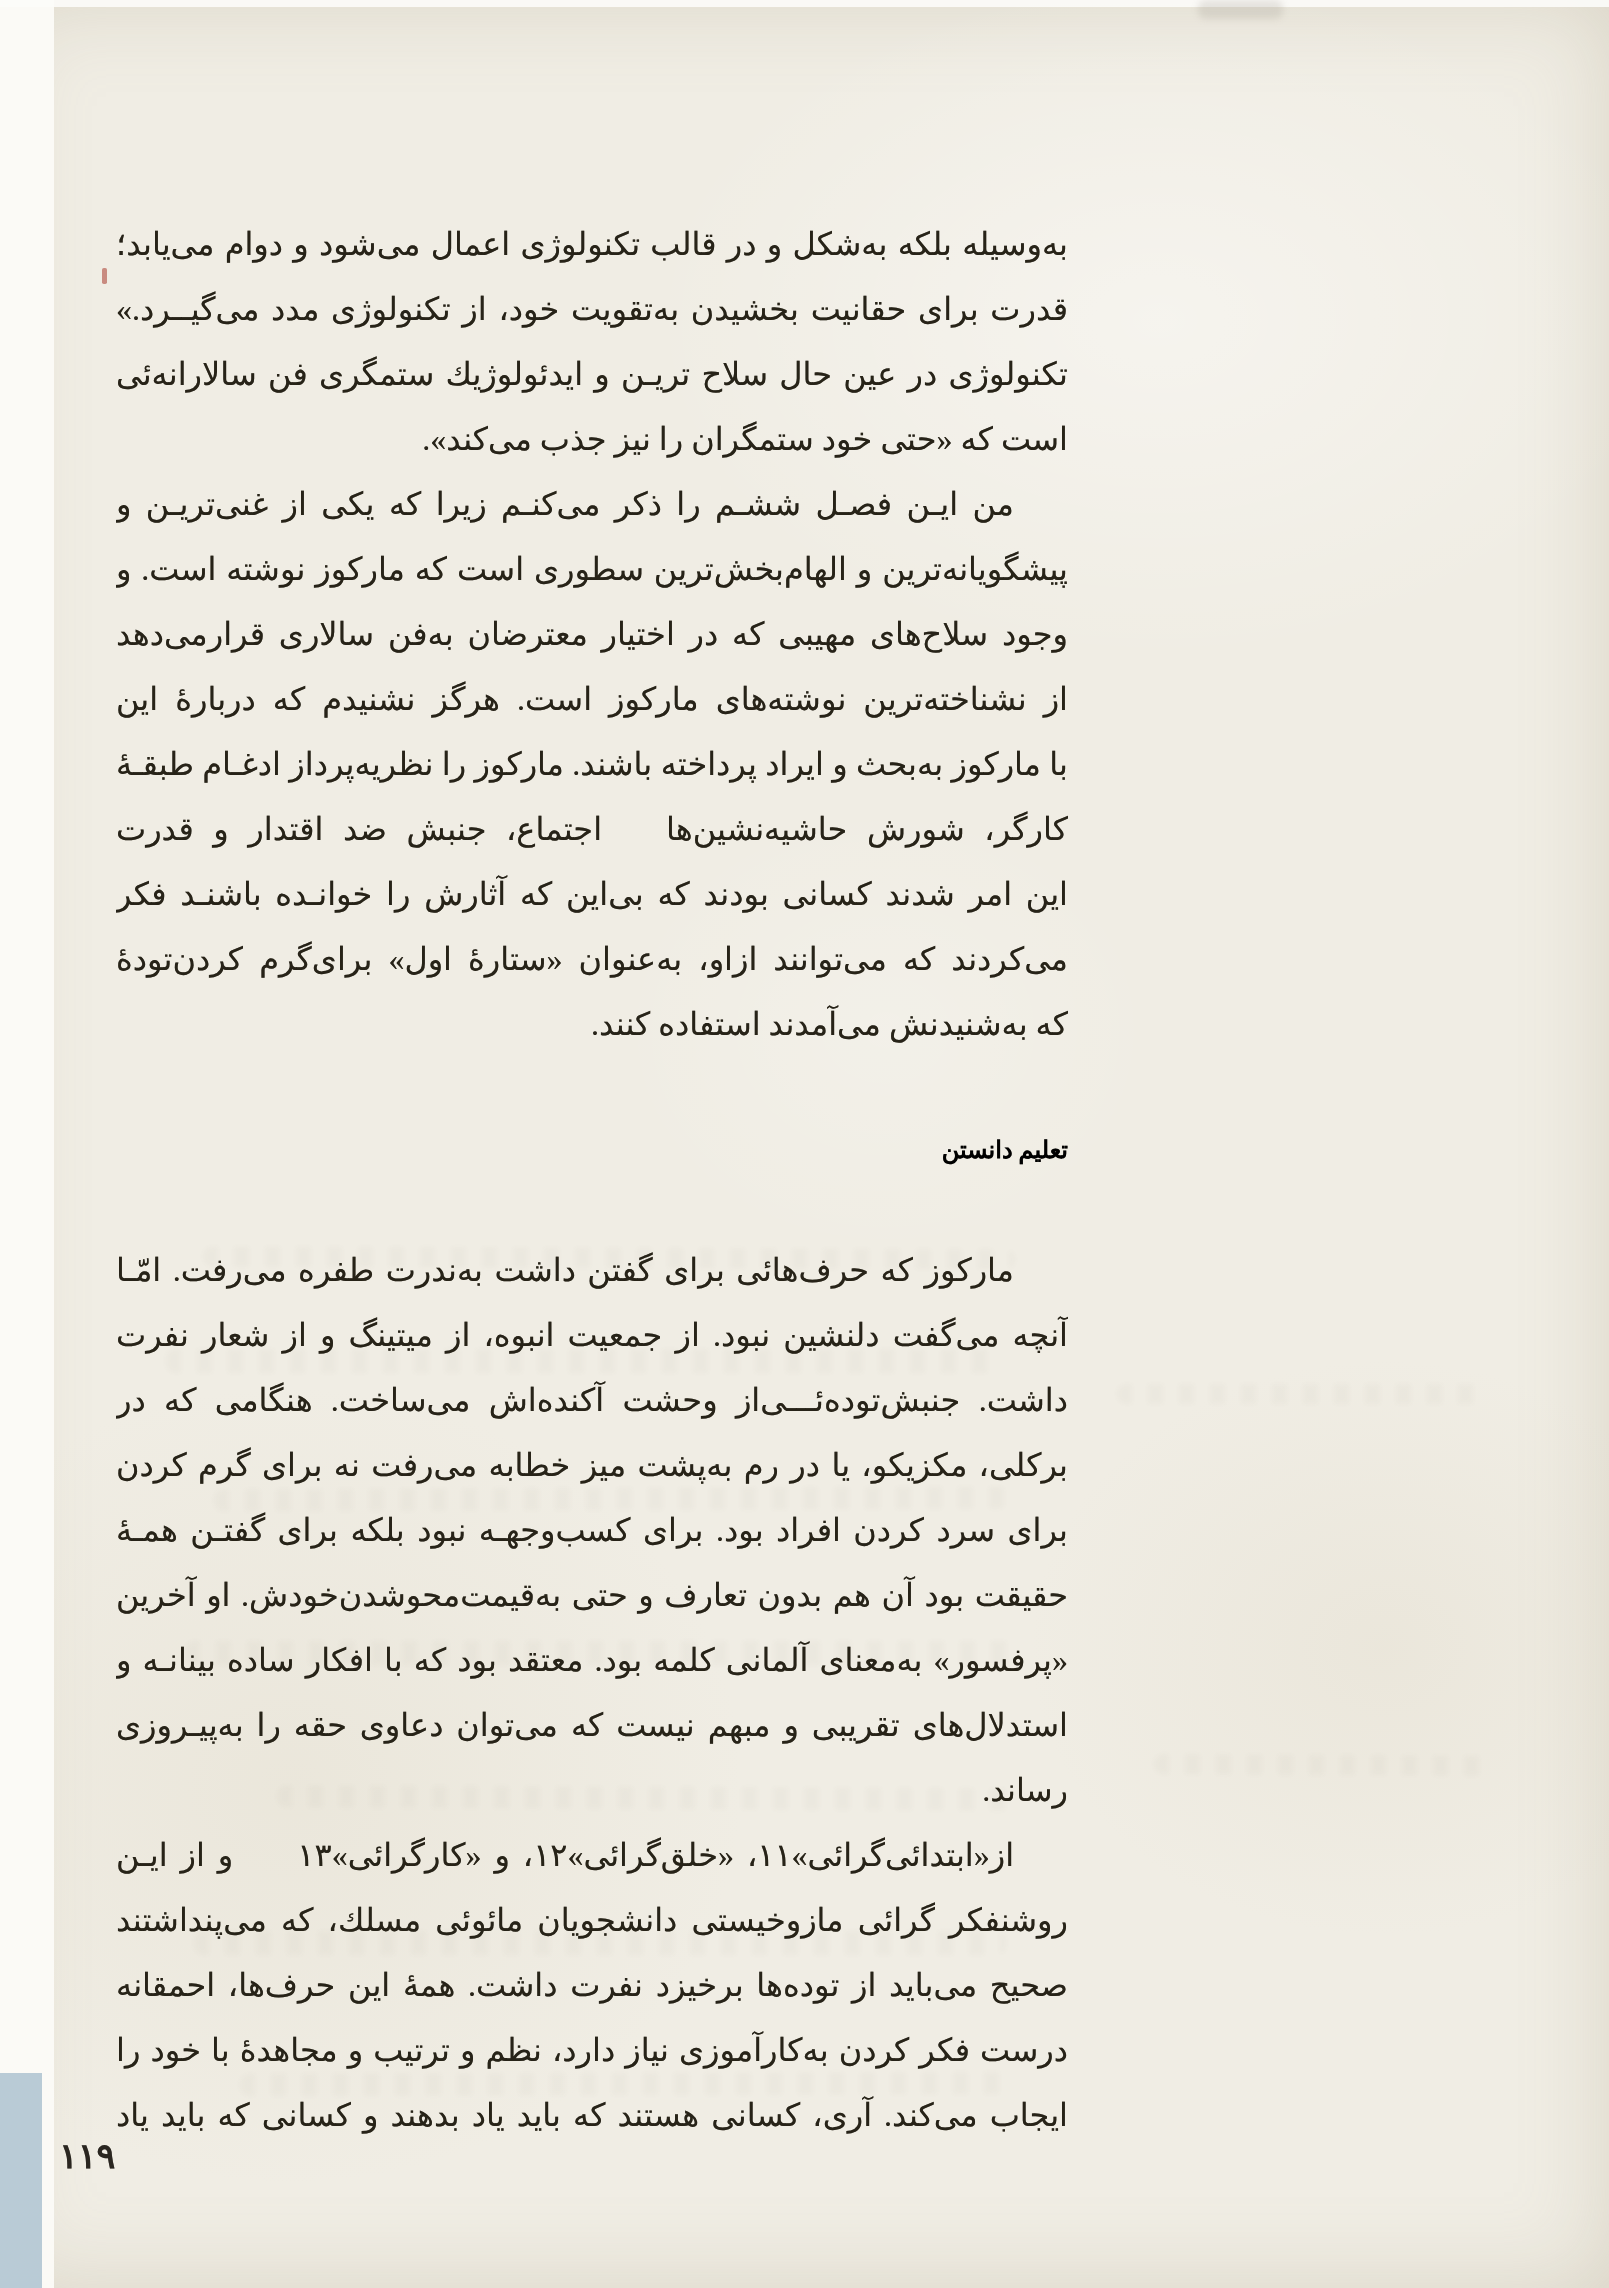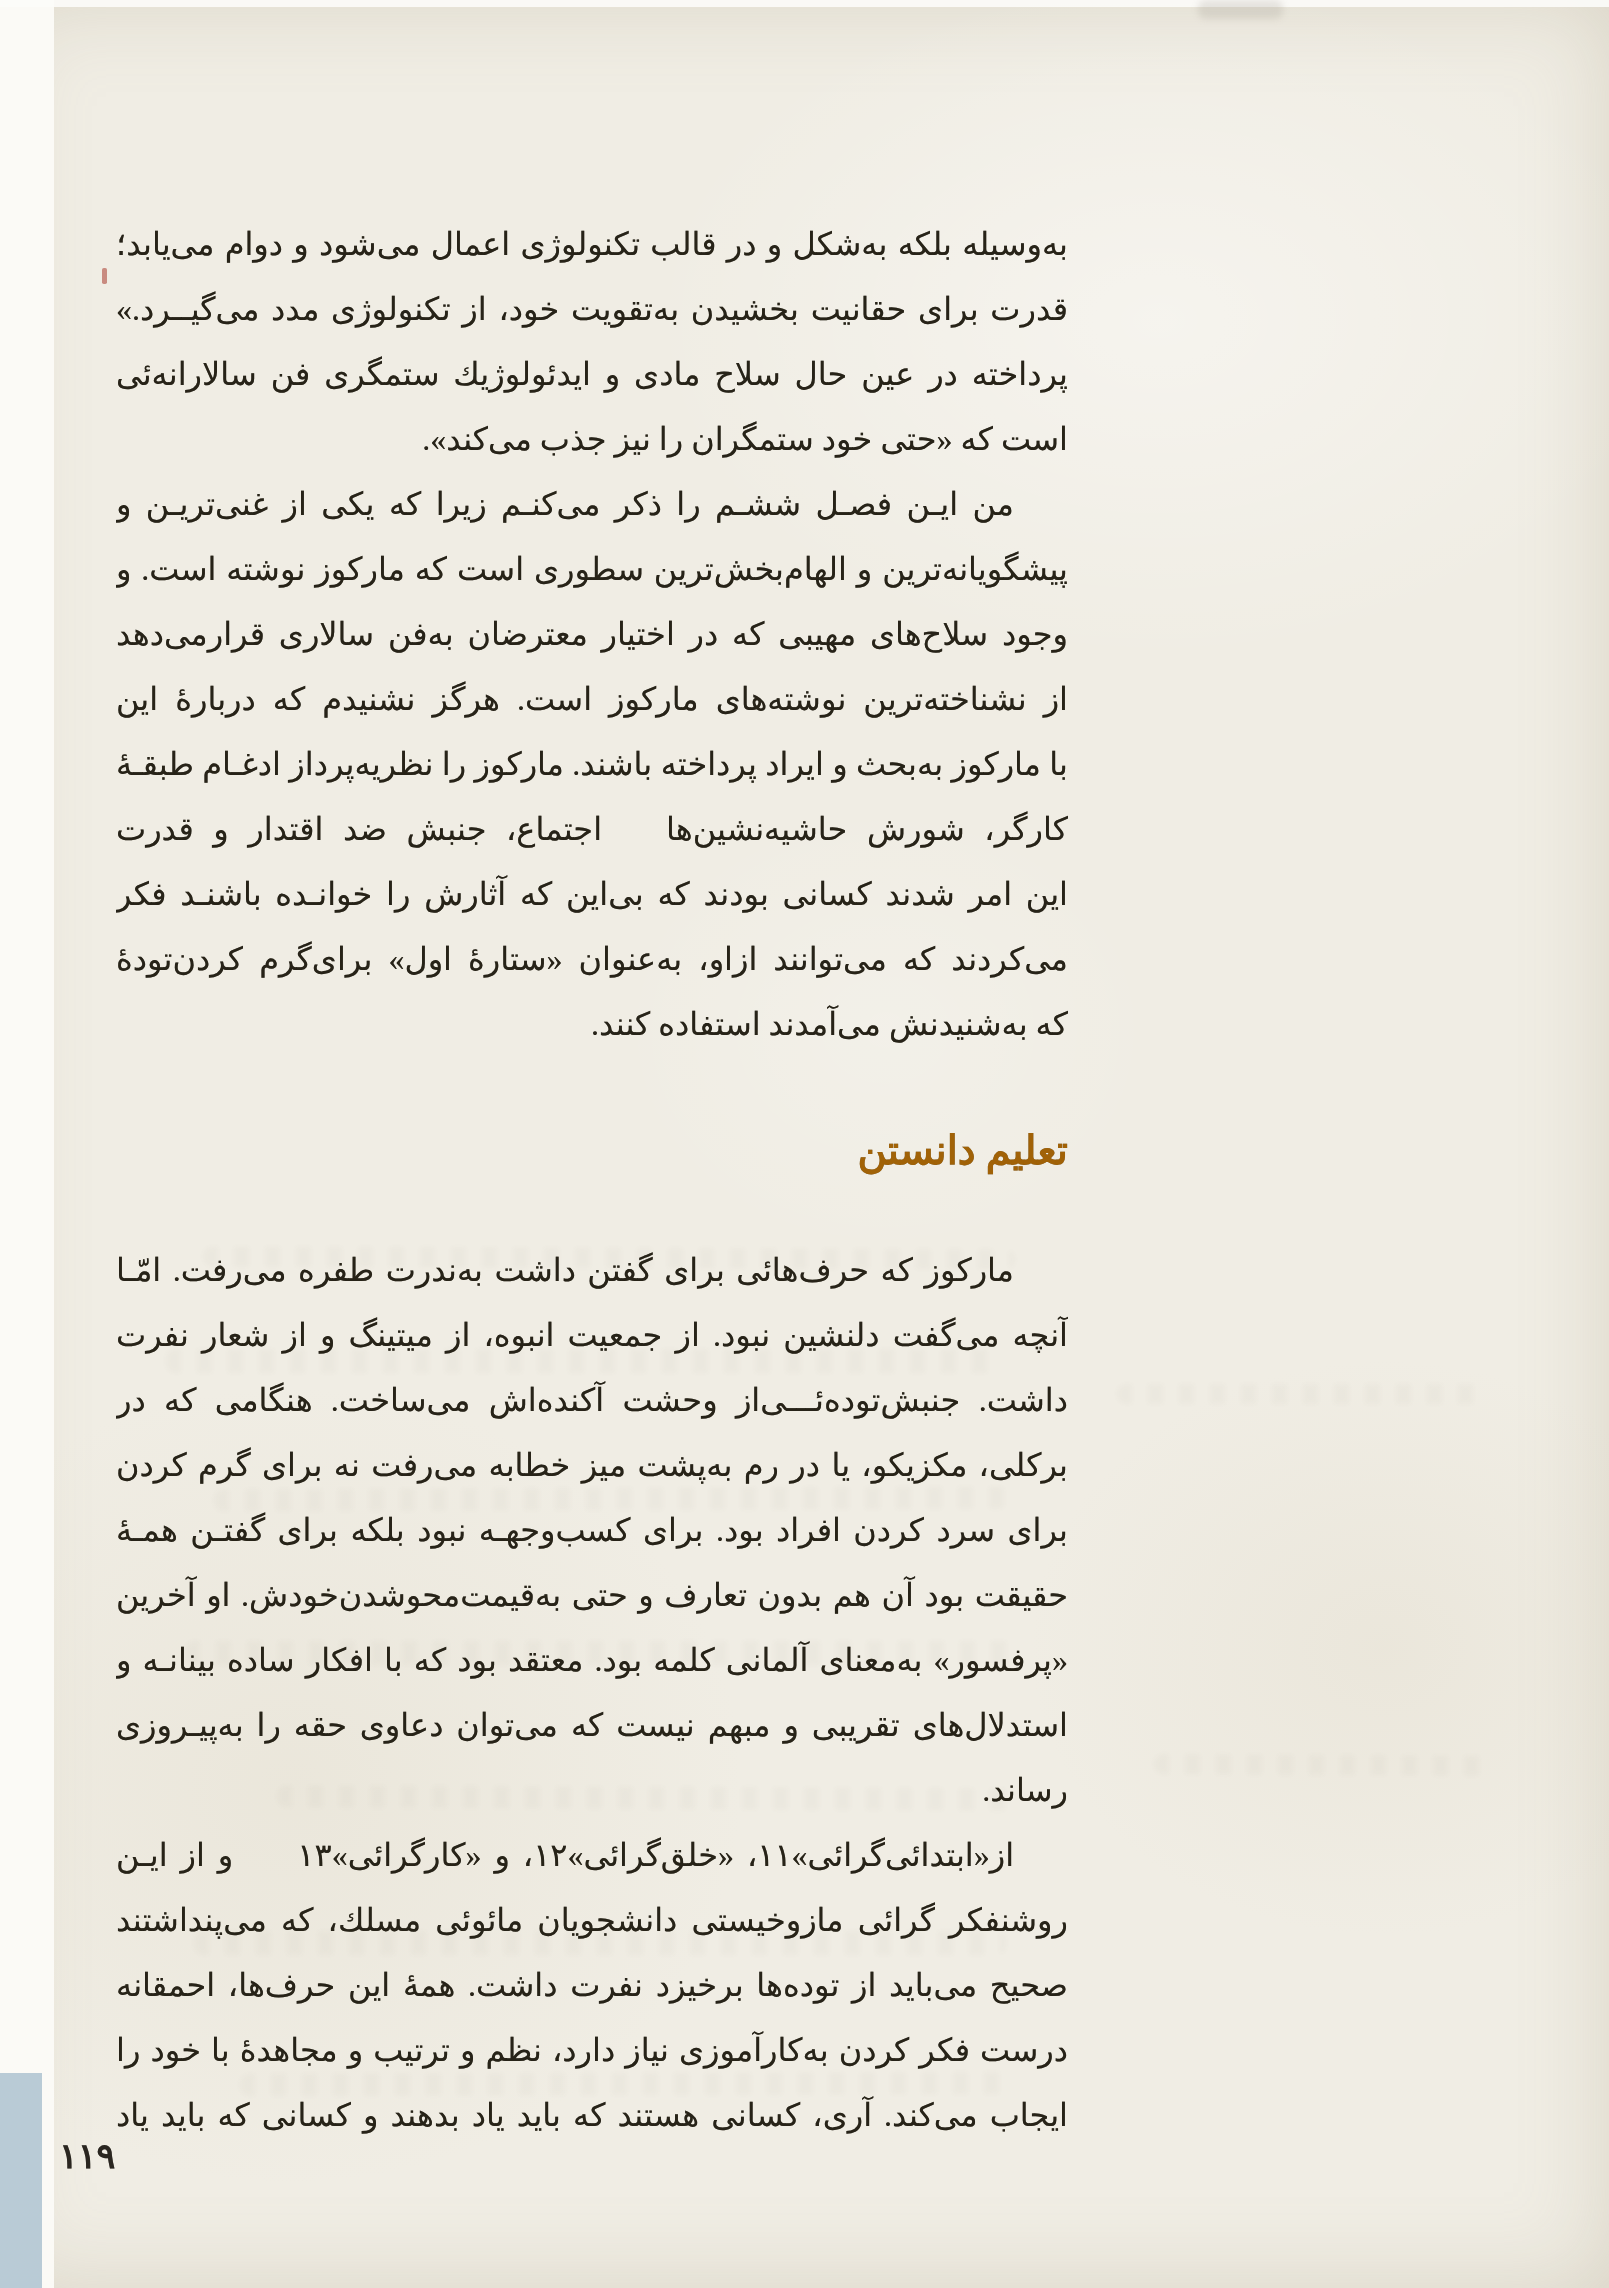--- a/index.html
+++ b/index.html
@@ -37,23 +37,23 @@
     color:#272318;
     font-size:32px;line-height:65px;
     text-align:justify;
     text-shadow:0 0 0.4px rgba(39,35,24,.55);
   }
   .para{margin:0;}
   .line{height:65px;overflow:hidden;text-align-last:justify;}
   .line.end{text-align-last:right;}
   .line.indent{padding-right:54px;}
   .heading{
-    font-weight:bold;font-size:40px;line-height:65px;
+    font-weight:bold;font-size:24px;line-height:65px;
     margin:61px 0 55px 0;text-align:right;text-align-last:right;
-    color:#a16207;
+    color:#000000;
   }
   .page-number{
     position:absolute;left:59px;top:2136px;z-index:2;
     font-size:35px;font-weight:bold;color:#2a2620;direction:rtl;
     text-shadow:0 0 0.4px rgba(42,38,32,.5);
   }
 </style>
 </head>
 <body>
 
@@ -73,21 +73,21 @@
   <div class="ghost" style="left:194px;top:1931px;width:812px;height:24px;"></div>
   <div class="ghost" style="left:240px;top:2073px;width:775px;height:22px;transform:rotate(-.15deg);"></div>
   <div class="ghost" style="left:1117px;top:1384px;width:369px;height:20px;"></div>
   <div class="ghost" style="left:1154px;top:1755px;width:332px;height:20px;transform:rotate(.3deg);"></div>
 
   <div class="text-column">
 
     <div class="para">
       <div class="line">به‌وسیله بلکه به‌شکل و در قالب تکنولوژی اعمال می‌شود و دوام می‌یابد؛</div>
       <div class="line">قدرت برای حقانیت بخشیدن به‌تقویت خود، از تکنولوژی مدد می‌گیــرد.»</div>
-      <div class="line">پرداخته در عین حال سلاح مادی و ایدئولوژیك ستمگری فن سالارانه‌ئی</div>
+      <div class="line">تکنولوژی در عین حال سلاح تریـن و ایدئولوژیك ستمگری فن سالارانه‌ئی</div>
       <div class="line end">است که «حتی خود ستمگران را نیز جذب می‌کند».</div>
     </div>
 
     <div class="para">
       <div class="line indent">من ایـن فصـل ششـم را ذکر می‌کنـم زیرا که یکی از غنی‌تریـن و</div>
       <div class="line">پیشگویانه‌ترین و الهام‌بخش‌ترین سطوری است که مارکوز نوشته است. و با</div>
       <div class="line">وجود سلاح‌های مهیبی که در اختیار معترضان به‌فن سالاری قرارمی‌دهد یکی</div>
       <div class="line">از نشناخته‌ترین نوشته‌های مارکوز است. هرگز نشنیدم که دربارهٔ این موضوع،</div>
       <div class="line">با مارکوز به‌بحث و ایراد پرداخته باشند. مارکوز را نظریه‌پرداز ادغـام طبقـهٔ</div>
       <div class="line">کارگر، شورش حاشیه‌نشین‌ها  اجتماع، جنبش ضد اقتدار و قدرت قلمداد</div>

